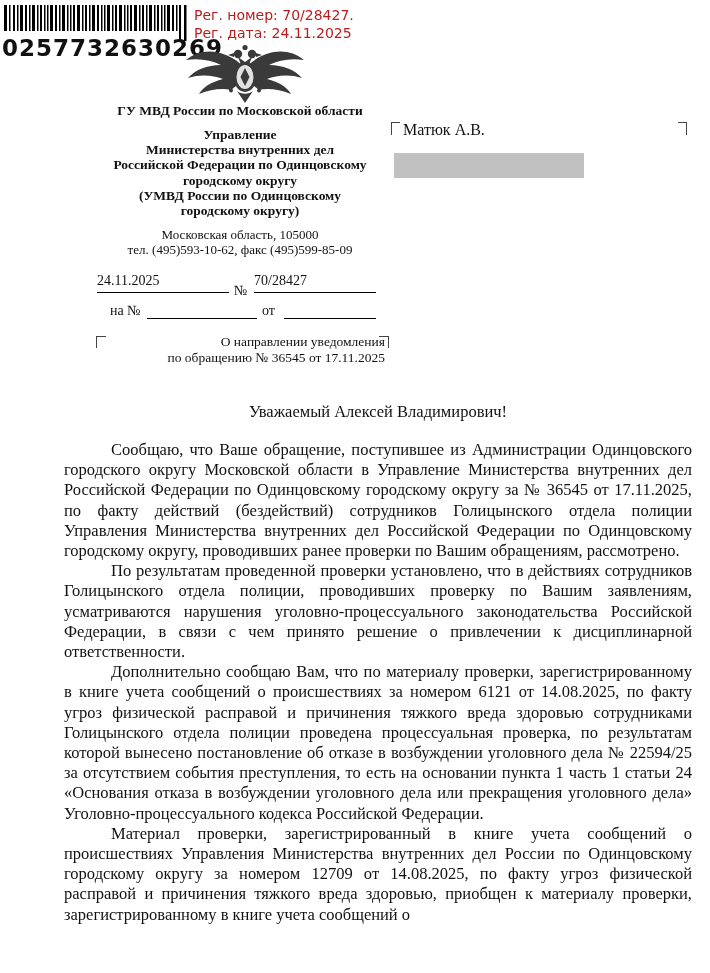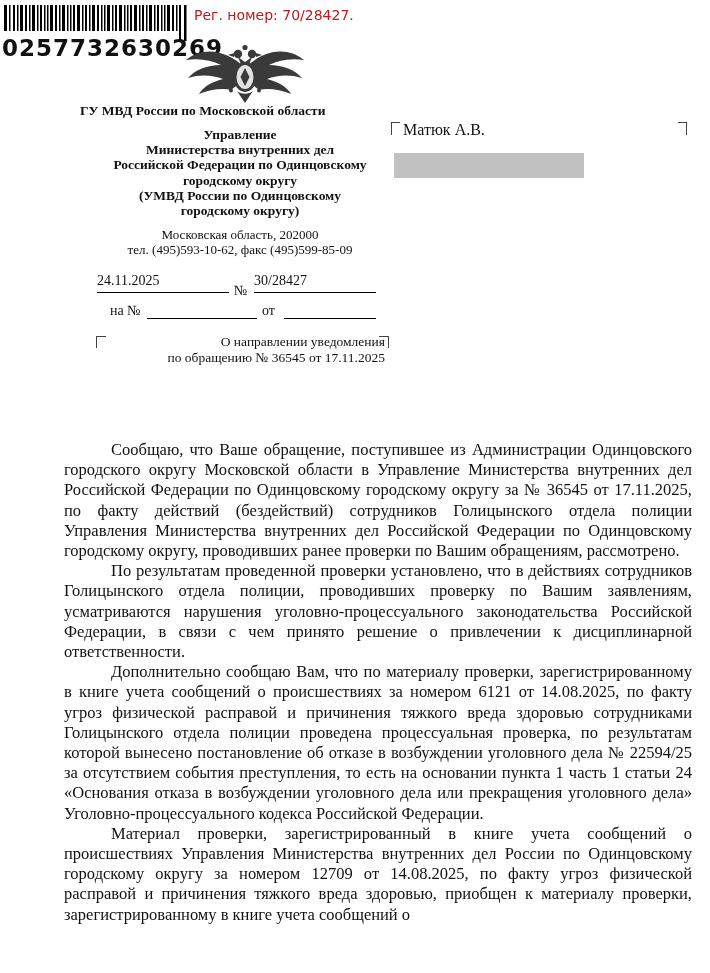--- a/index.html
+++ b/index.html
@@ -16,21 +16,21 @@
   }
   .reg-stamp{
     position:absolute;left:194px;top:6px;
     font-family:"DejaVu Sans",sans-serif;font-size:14px;line-height:18px;color:#b91c1c;
     white-space:nowrap;
   }
   
   .emblem{position:absolute;left:183px;top:44px;}
   
   .agency-parent{
-    position:absolute;left:80px;top:103px;width:320px;
+    position:absolute;left:80px;top:103px;width:320px;text-align:center;
     font-weight:bold;font-size:13.5px;white-space:nowrap;
   }
   .agency-name{
     position:absolute;left:85px;top:127px;width:310px;text-align:center;
     font-weight:bold;font-size:13.5px;line-height:15.2px;
   }
   .address{
     position:absolute;left:85px;top:228px;width:310px;text-align:center;
     font-size:13px;line-height:14.6px;
   }
@@ -114,20 +114,21 @@
           <rect x="174" y="2" width="1.5" height="26"></rect>
         <rect x="177" y="2" width="2" height="36"></rect>
           <rect x="182" y="2" width="2.5" height="36"></rect>
       </g>
     </svg>
     <div class="barcode-number">0257732630269</div>
   </div>
 
   <div class="reg-stamp">
     <div>Рег. номер: 70/28427.</div>
+    <div>Рег. дата: 24.11.2025</div>
   </div>
 
   <svg class="emblem" width="124" height="60" viewBox="0 0 124 60">
     <g fill="#3a3a3a">
       <path d="M62 24 C44 6 20 2 3 16 C16 14 28 16 38 21 C24 21 12 26 5 34 C17 30 30 31 40 35 C28 38 20 43 16 50 C28 45 40 44 48 46 L58 38 Z"></path>
       <g transform="translate(124,0) scale(-1,1)">
         <path d="M62 24 C44 6 20 2 3 16 C16 14 28 16 38 21 C24 21 12 26 5 34 C17 30 30 31 40 35 C28 38 20 43 16 50 C28 45 40 44 48 46 L58 38 Z"></path>
       </g>
       <circle cx="55" cy="10" r="4.2"></circle>
         <circle cx="69" cy="10" r="4.2"></circle>
@@ -149,47 +150,48 @@
   <div class="agency-name">
     <div>Управление</div>
     <div>Министерства внутренних дел</div>
     <div>Российской Федерации по Одинцовскому</div>
     <div>городскому округу</div>
     <div>(УМВД России по Одинцовскому</div>
     <div>городскому округу)</div>
   </div>
 
   <div class="address">
-    <div>Московская область, 202000</div>
+    <div>Московская область, 105000</div>
     <div>тел. (495)593-10-62, факс (495)599-85-09</div>
   </div>
 
   <div class="over-line" style="left:97px;top:273px;width:132px;">24.11.2025</div>
   <div class="u-line" style="left:97px;top:292px;width:132px;"></div>
   <div class="small-label" style="left:234px;top:283px;">№</div>
-  <div class="over-line" style="left:254px;top:273px;width:122px;">30/28427</div>
+  <div class="over-line" style="left:254px;top:273px;width:122px;">70/28427</div>
   <div class="u-line" style="left:254px;top:292px;width:122px;"></div>
 
   <div class="small-label" style="left:110px;top:303px;">на №</div>
   <div class="u-line" style="left:147px;top:318px;width:110px;"></div>
   <div class="small-label" style="left:262px;top:303px;">от</div>
   <div class="u-line" style="left:284px;top:318px;width:92px;"></div>
 
   <span class="corner tl" style="left:96px;top:336px;"></span>
   <span class="corner tr" style="left:379px;top:336px;"></span>
   <div class="subject">
     <div>О направлении уведомления</div>
     <div>по обращению № 36545 от 17.11.2025</div>
   </div>
 
   <span class="corner tl" style="left:391px;top:122px;width:8px;height:12px;"></span>
   <span class="corner tr" style="left:678px;top:122px;width:8px;height:12px;"></span>
   <div class="recipient-name">Матюк А.В.</div>
   <div class="redaction" style="background: rgb(193, 193, 193);"></div>
 
+  <div class="salutation">Уважаемый Алексей Владимирович!</div>
   <div class="body-text">
     <p>Сообщаю, что Ваше обращение, поступившее из Администрации Одинцовского городского округу Московской области в Управление Министерства внутренних дел Российской Федерации по Одинцовскому городскому округу за № 36545 от 17.11.2025, по факту действий (бездействий) сотрудников Голицынского отдела полиции Управления Министерства внутренних дел Российской Федерации по Одинцовскому городскому округу, проводивших ранее проверки по Вашим обращениям, рассмотрено.</p>
     <p>По результатам проведенной проверки установлено, что в действиях сотрудников Голицынского отдела полиции, проводивших проверку по Вашим заявлениям, усматриваются нарушения уголовно-процессуального законодательства Российской Федерации, в связи с чем принято решение о привлечении к дисциплинарной ответственности.</p>
     <p>Дополнительно сообщаю Вам, что по материалу проверки, зарегистрированному в книге учета сообщений о происшествиях за номером 6121 от 14.08.2025, по факту угроз физической расправой и причинения тяжкого вреда здоровью сотрудниками Голицынского отдела полиции проведена процессуальная проверка, по результатам которой вынесено постановление об отказе в возбуждении уголовного дела № 22594/25 за отсутствием события преступления, то есть на основании пункта 1 часть 1 статьи 24 «Основания отказа в возбуждении уголовного дела или прекращения уголовного дела»  Уголовно-процессуального кодекса Российской Федерации.</p>
     <p>Материал проверки, зарегистрированный в книге учета сообщений о происшествиях Управления Министерства внутренних дел России по Одинцовскому городскому округу за номером 12709 от 14.08.2025, по факту угроз физической расправой и причинения тяжкого вреда здоровью, приобщен к материалу проверки, зарегистрированному в книге учета сообщений о</p>
   </div>
 
 </div>
 
 </body></html>

